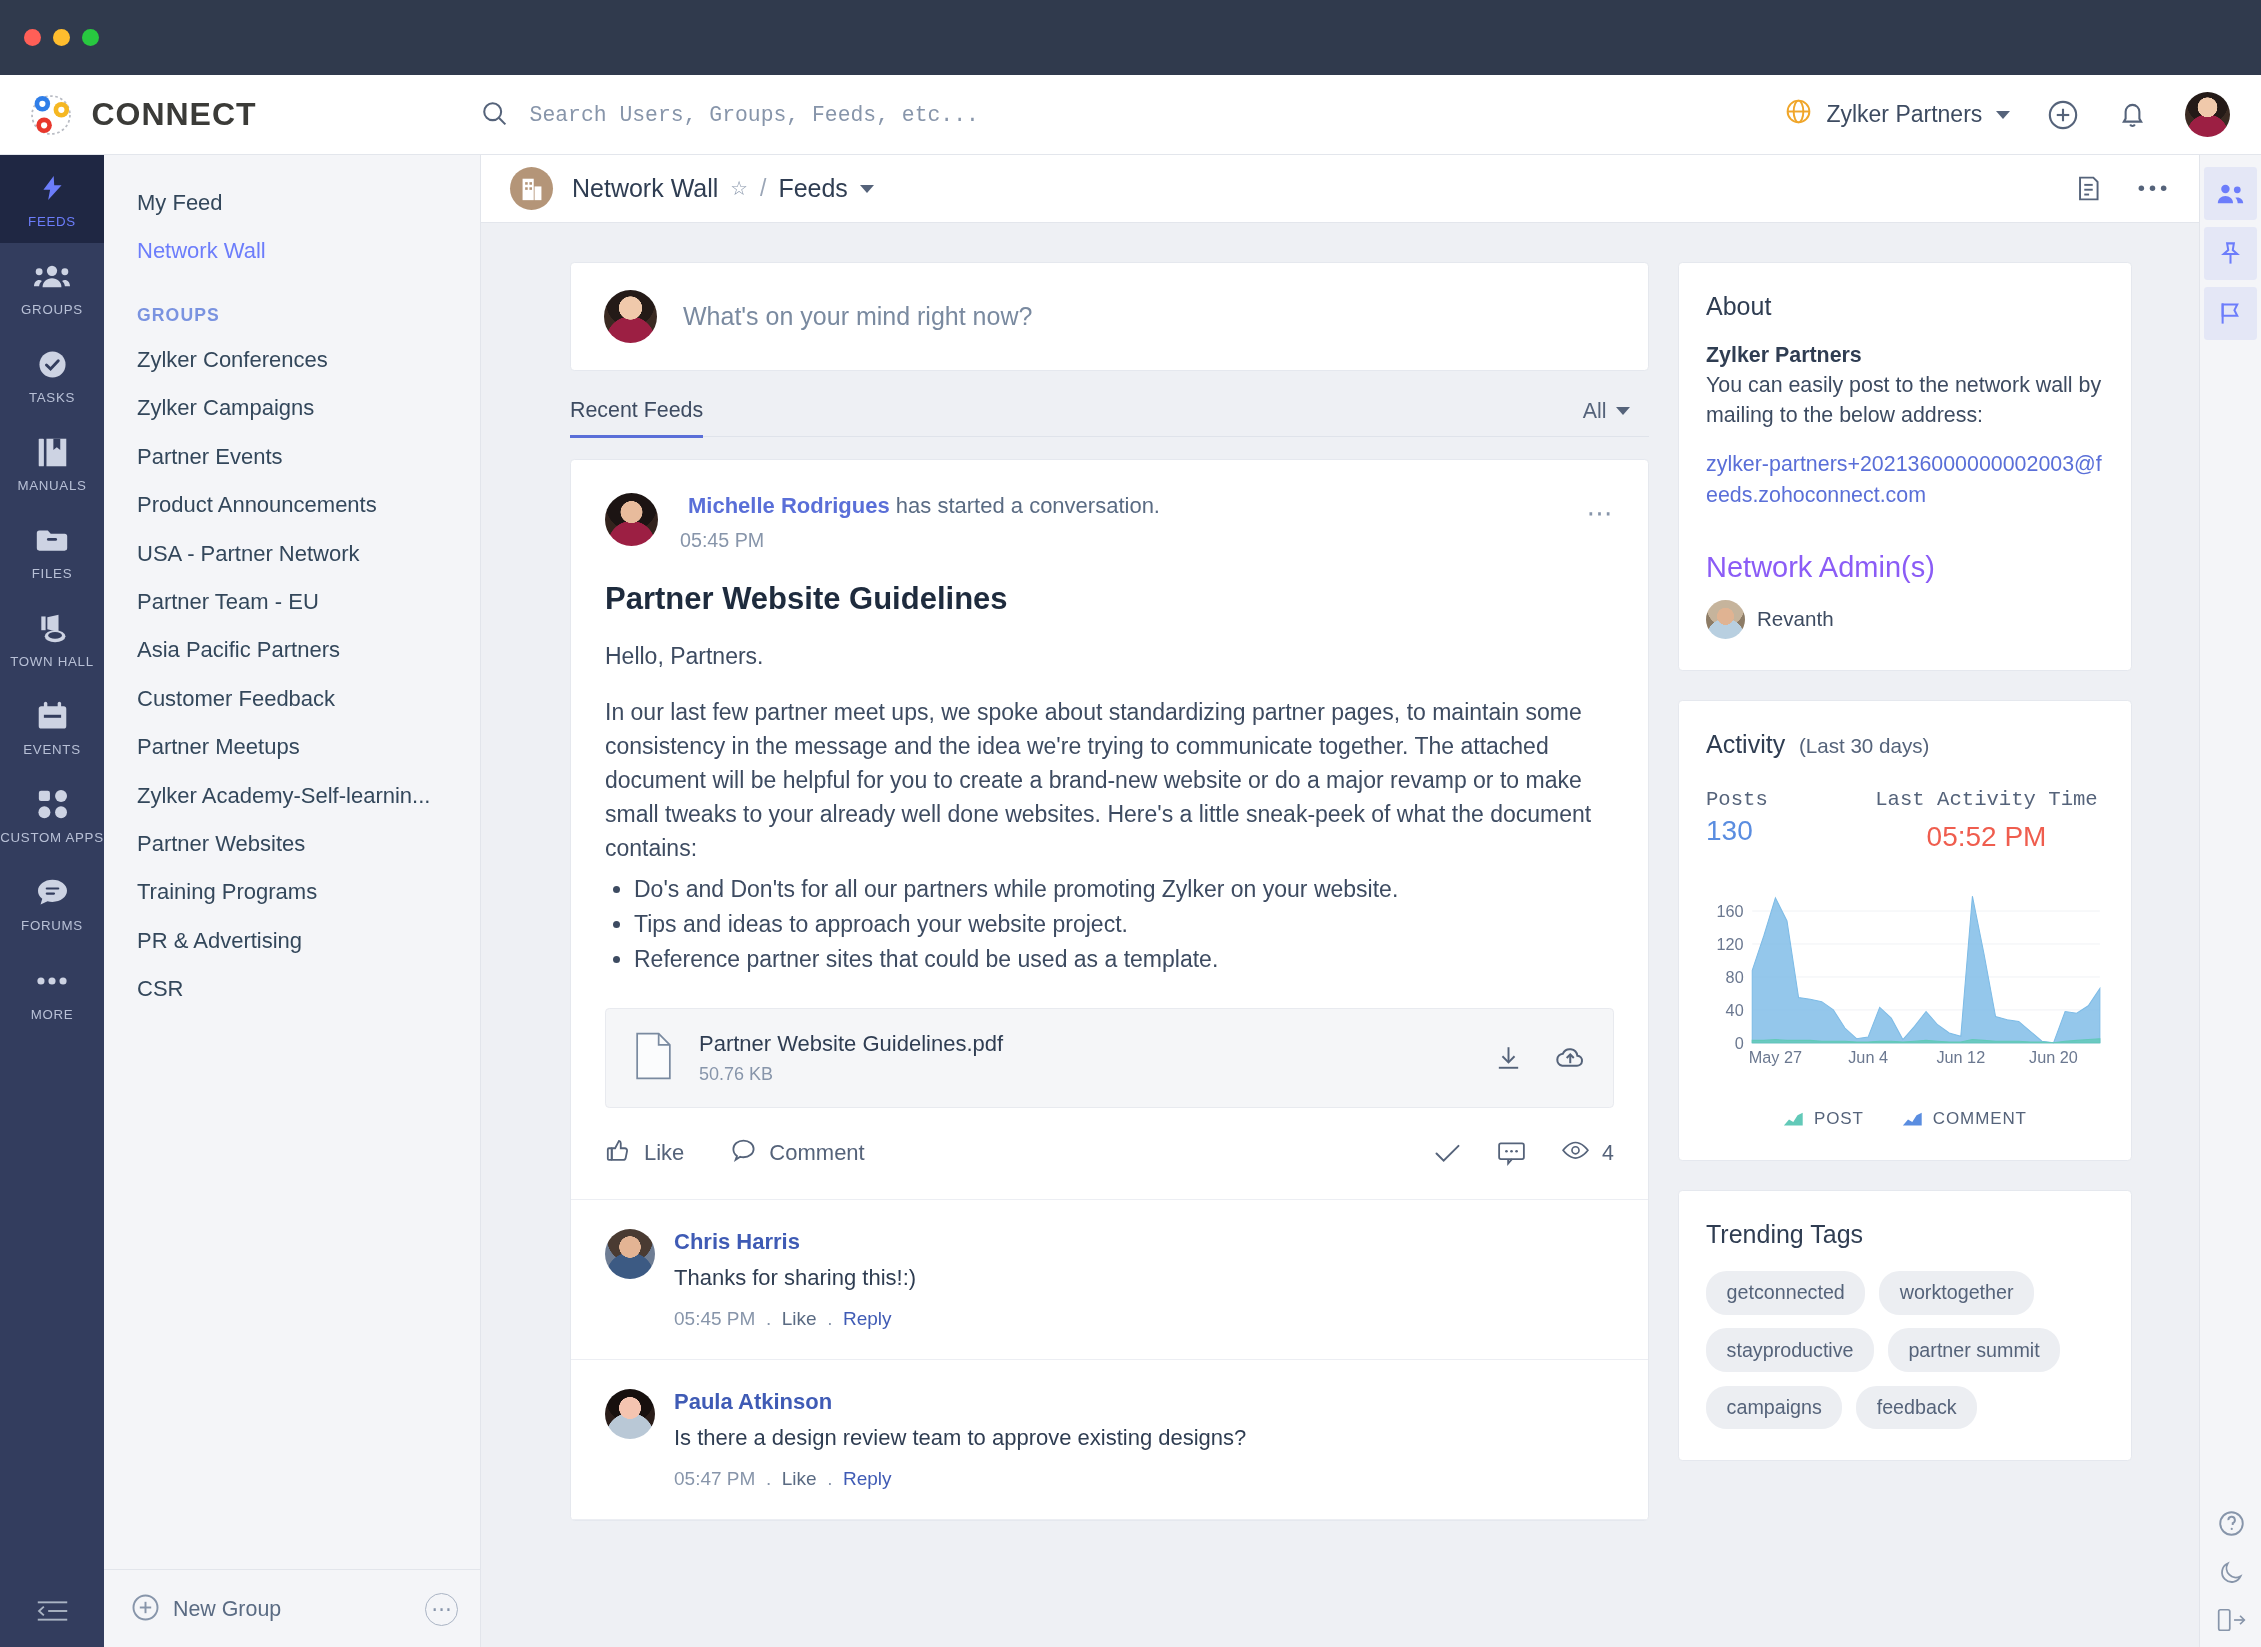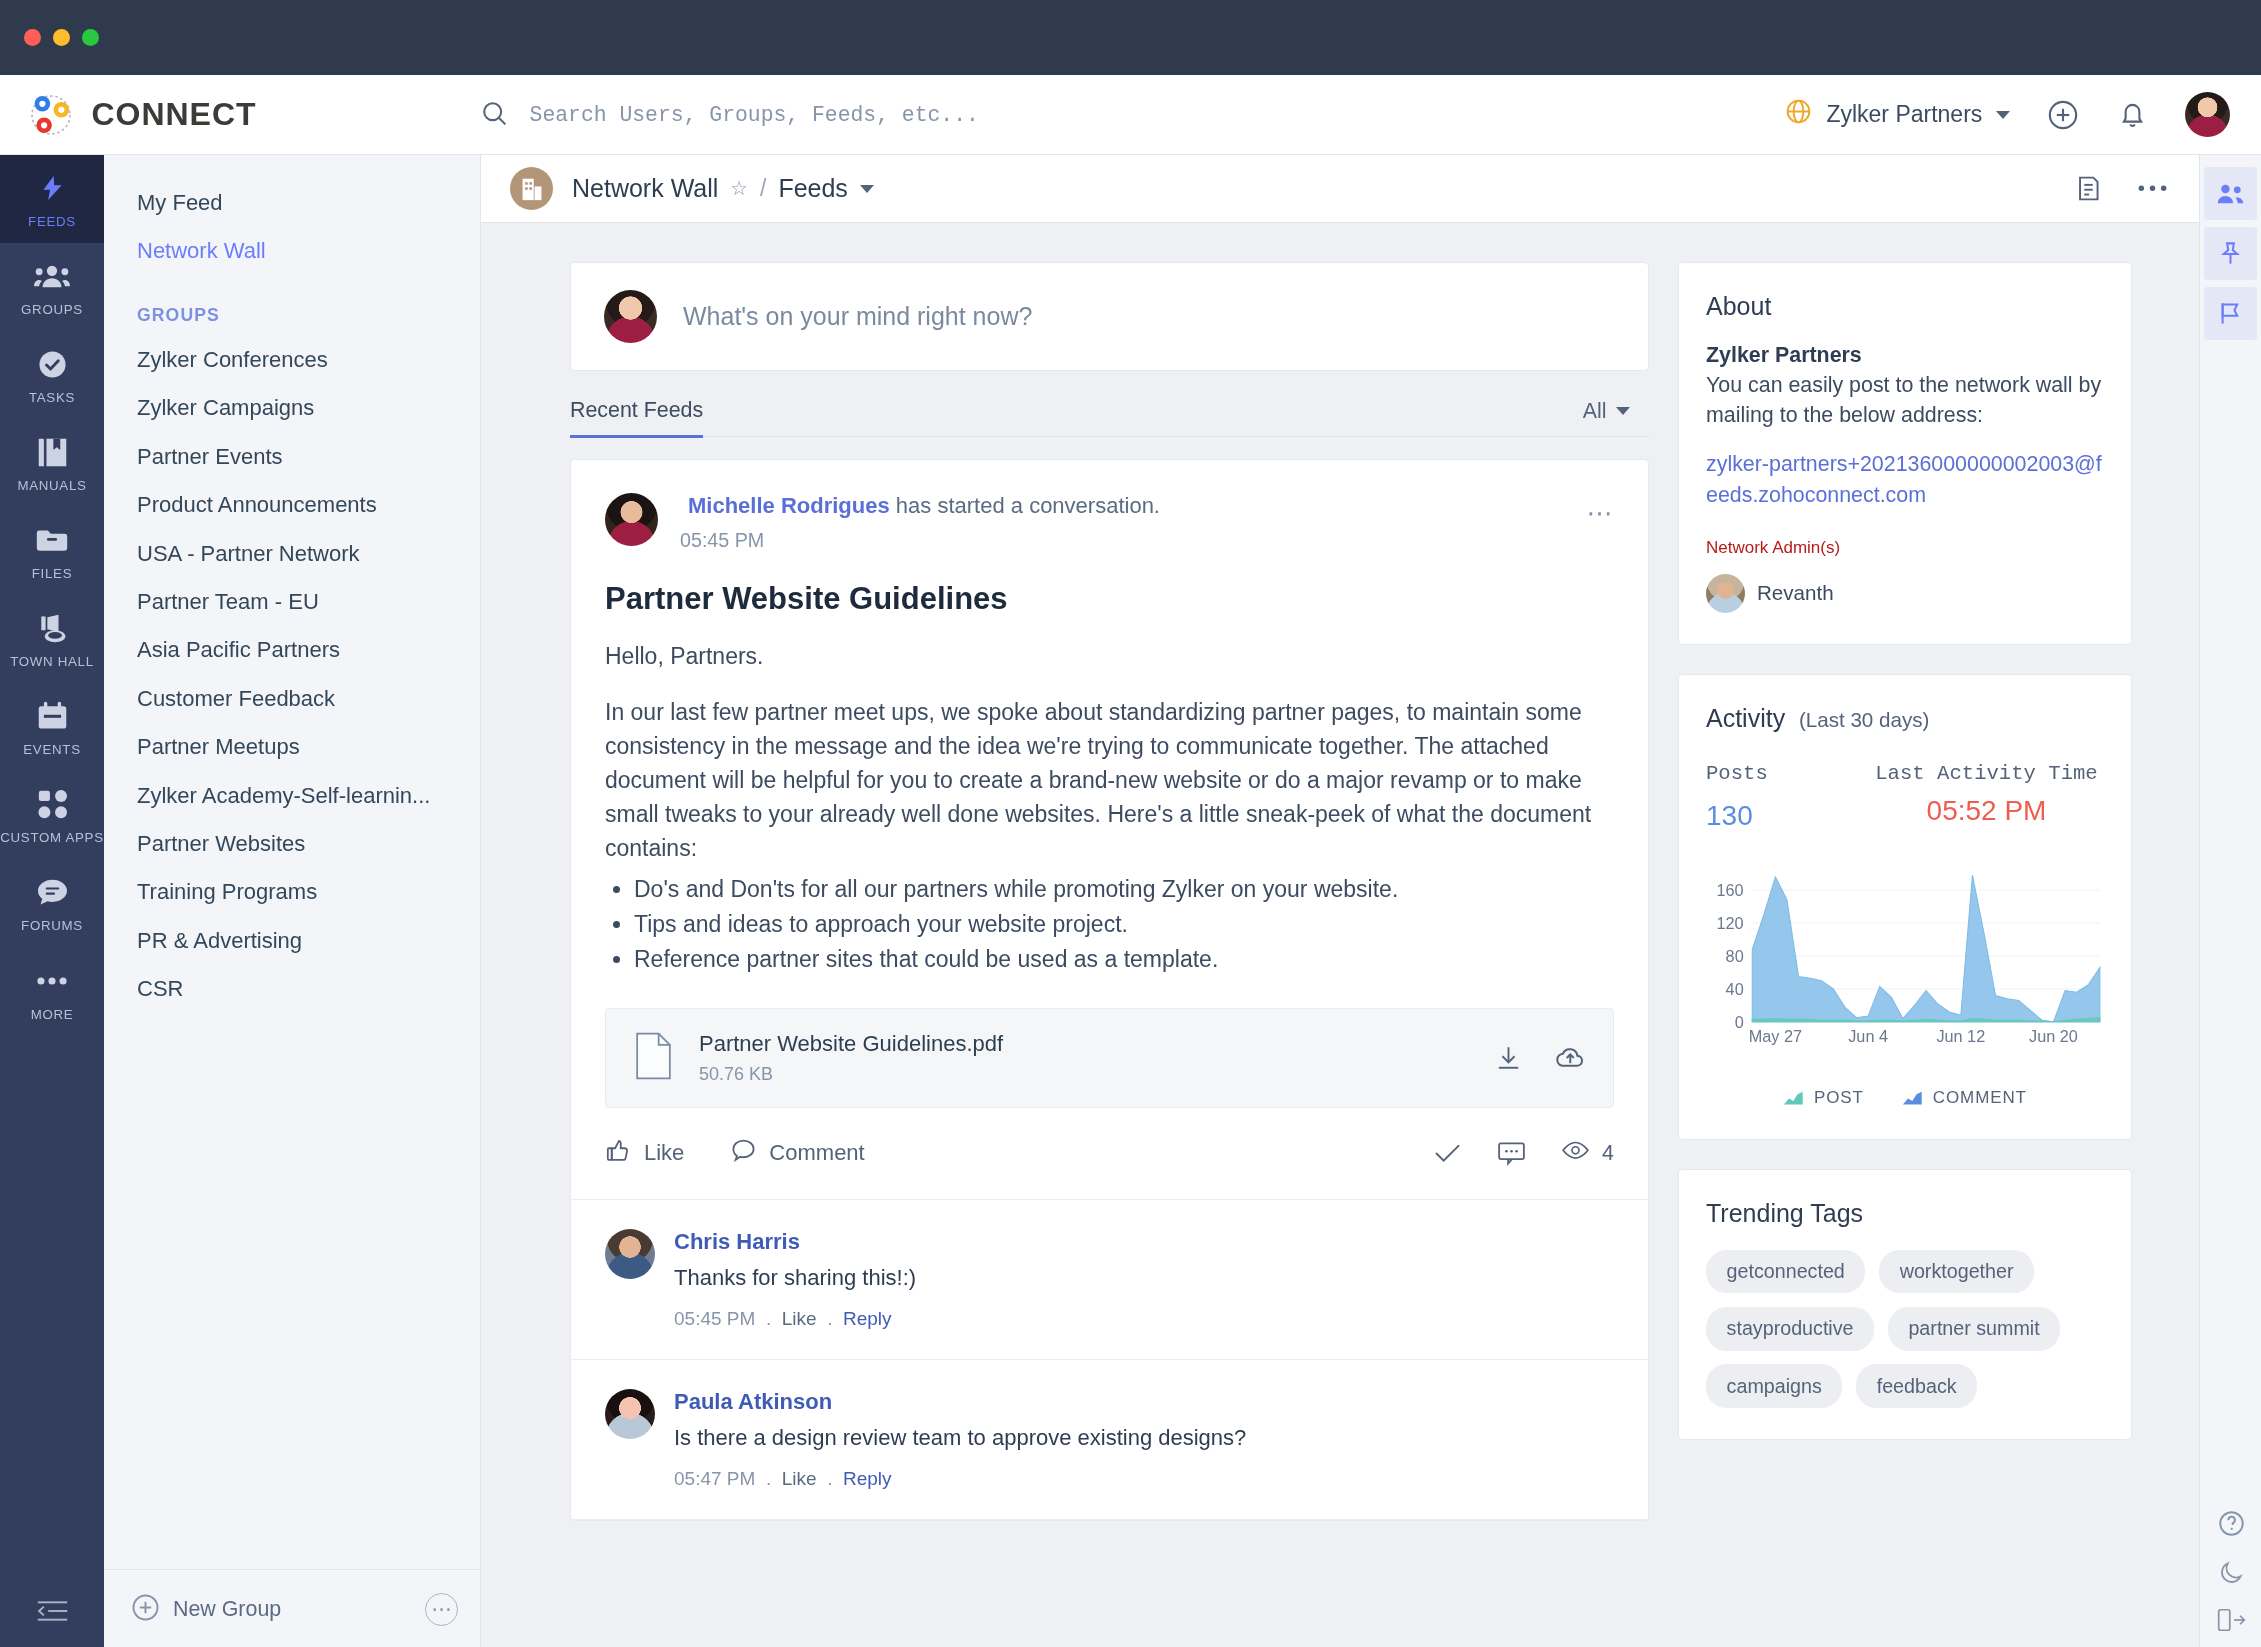--- a/index.html
+++ b/index.html
@@ -178,30 +178,30 @@
 
   
   .panel { padding: 29px 27px 31px; }
   .panel-title { font-size: 25px; color: #2f3d52; }
   #about-net { font-size: 21.4px; color: #2f3d52; margin-top: 22px; font-weight: bold; }
   #about-desc { font-size: 21.4px; color: #3d4b61; line-height: 1.42; margin-top: 1.7px; }
   #about-mail {
     font-size: 21.4px; color: #5a6fd8; line-height: 1.42; margin-top: 19px;
     word-break: break-all; cursor: pointer;
   }
-  #admins-label { font-size: 17px; color: #b91c1c; margin-top: 28px; }
+  #admins-label { font-size: 29px; color: #8b5cf6; margin-top: 41px; }
   #admin-row { display: flex; align-items: center; gap: 12px; margin-top: 15.4px; }
   #admin-name { font-size: 20.6px; color: #3d4b61; }
 
   #activity-head { display: flex; align-items: baseline; gap: 13.7px; }
   #activity-sub { font-size: 20.6px; color: #55637a; }
   #stats { display: flex; margin-top: 29px; }
   #stat-posts { width: 163px; text-align: left; }
   .stat-label { font-size: 20.6px; color: #55637a; font-family: Liberation Mono, monospace; }
-  #posts-value { font-size: 28px; color: #5a8de0; margin-top: 15px; }
+  #posts-value { font-size: 28px; color: #5a8de0; margin-top: 4px; }
   #lastact-value { font-size: 28px; color: #ef5d4e; margin-top: 10.3px; text-align: center; }
   #lastact { flex: 1; text-align: center; }
   #chart-wrap { margin-top: 22px; position: relative; }
   #legend { display: flex; justify-content: center; gap: 38px; margin-top: 34px; }
   .leg { display: flex; align-items: center; gap: 10.3px; font-size: 17px; color: #55637a; letter-spacing: 0.9px; }
   .leg-swatch { width: 20.6px; height: 15.4px; }
 
   #tags { display: flex; flex-wrap: wrap; gap: 13.7px; margin-top: 22px; }
   .tag {
     background: #eceef2; border-radius: 20.6px; padding: 10.3px 20.6px; font-size: 19.7px;

